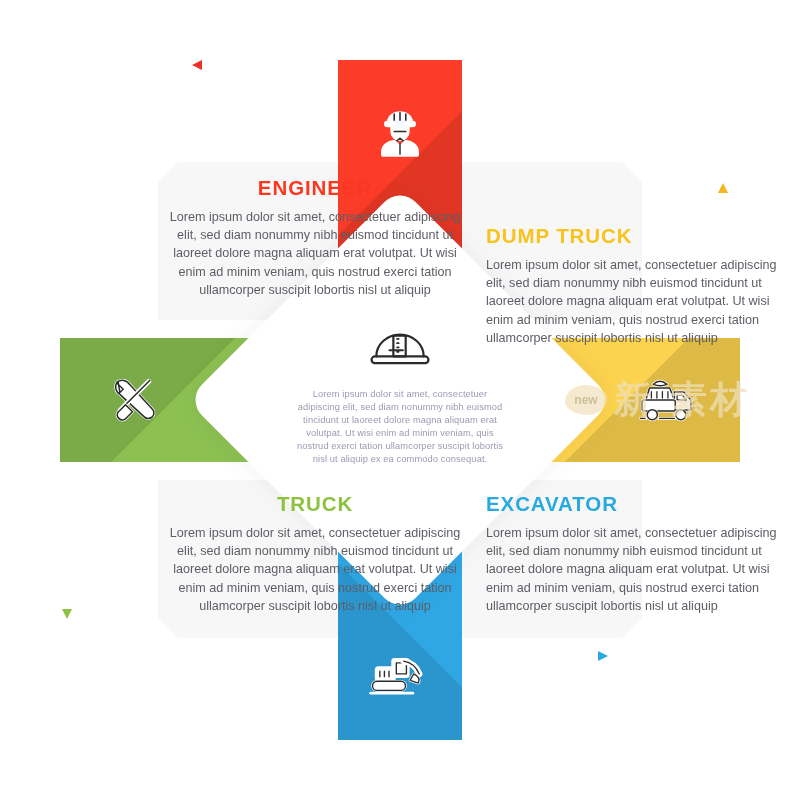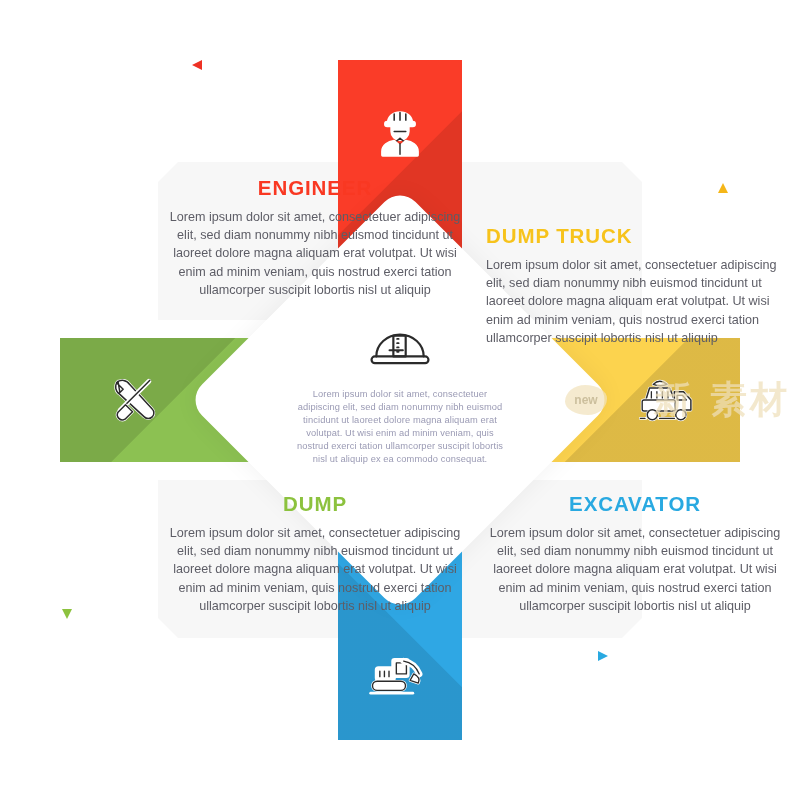--- a/index.html
+++ b/index.html
@@ -116,21 +116,21 @@
     font-size: 12.6px;
     line-height: 18.4px;
     color: #5d5d66;
   }
   .align-right { text-align: center; }
   .align-left  { text-align: left; }
 
   .blk-engineer   { left: 166px; top: 178px; }
   .blk-dumptruck  { left: 486px; top: 178px; margin-top: 48px; }
   .blk-tools      { left: 166px; top: 494px; }
-  .blk-excavator  { left: 486px; top: 494px; text-align: center; }
+  .blk-excavator  { left: 486px; top: 494px; }
 
   
   .arrow { position: absolute; }
 
   
   .watermark {
     position: absolute;
     left: 565px; top: 372px;
     width: 225px; height: 56px;
     display: flex;
@@ -148,21 +148,20 @@
     font-size: 12px; font-weight: bold;
     font-family: "Liberation Sans", sans-serif;
   }
   .wm-cjk {
     font-family: "DejaVu Sans", sans-serif;
     font-size: 37px;
     font-weight: bold;
     color: #efe0bb;
     letter-spacing: 3px;
     white-space: nowrap;
-    margin-left: 40px;
   }
 </style>
 </head>
 <body>
 
 <div id="infographic">
 
   <div class="textpanel-bg tp-tl"></div>
   <div class="textpanel-bg tp-tr"></div>
   <div class="textpanel-bg tp-bl"></div>
@@ -259,21 +258,21 @@
     <div class="title" id="title-engineer" style="color: rgb(249, 56, 34);">ENGINEER</div>
     <div class="body">Lorem ipsum dolor sit amet, consectetuer adipiscing elit, sed diam nonummy nibh euismod tincidunt ut laoreet dolore magna aliquam erat volutpat. Ut wisi enim ad minim veniam, quis nostrud exerci tation ullamcorper suscipit lobortis nisl ut aliquip</div>
   </div>
 
   <div class="block blk-dumptruck align-left">
     <div class="title" id="title-dump-truck" style="color: rgb(247, 195, 28);">DUMP TRUCK</div>
     <div class="body">Lorem ipsum dolor sit amet, consectetuer adipiscing elit, sed diam nonummy nibh euismod tincidunt ut laoreet dolore magna aliquam erat volutpat. Ut wisi enim ad minim veniam, quis nostrud exerci tation ullamcorper suscipit lobortis nisl ut aliquip</div>
   </div>
 
   <div class="block blk-tools align-right">
-    <div class="title" id="title-tools" style="color: rgb(140, 194, 62);">DUMP</div>
+    <div class="title" id="title-tools" style="color: rgb(140, 194, 62);">TRUCK</div>
     <div class="body">Lorem ipsum dolor sit amet, consectetuer adipiscing elit, sed diam nonummy nibh euismod tincidunt ut laoreet dolore magna aliquam erat volutpat. Ut wisi enim ad minim veniam, quis nostrud exerci tation ullamcorper suscipit lobortis nisl ut aliquip</div>
   </div>
 
   <div class="block blk-excavator align-left">
     <div class="title" id="title-excavator" style="color: rgb(41, 169, 225);">EXCAVATOR</div>
     <div class="body">Lorem ipsum dolor sit amet, consectetuer adipiscing elit, sed diam nonummy nibh euismod tincidunt ut laoreet dolore magna aliquam erat volutpat. Ut wisi enim ad minim veniam, quis nostrud exerci tation ullamcorper suscipit lobortis nisl ut aliquip</div>
   </div>
 
   <div class="arrow" style="left:190px; top:56px;">
     <svg width="130" height="18" viewBox="0 0 130 18">

